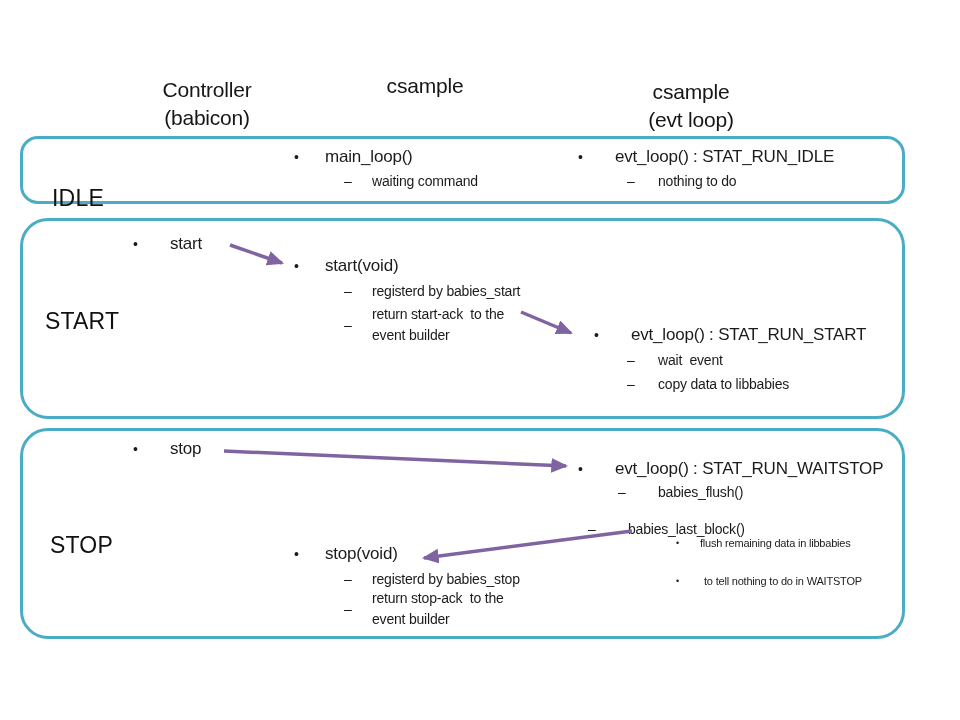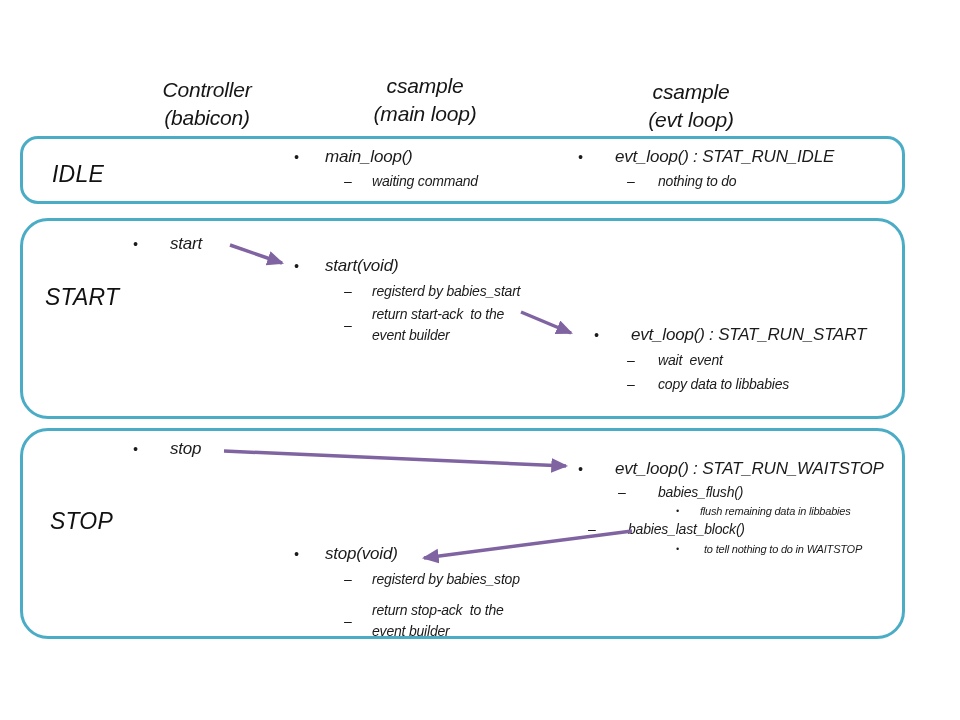--- a/index.html
+++ b/index.html
@@ -9,21 +9,21 @@
   }
   html,body{margin:0;padding:0;}
   body{
     width:960px;height:720px;
     background:#ffffff;
     font-family:"Liberation Sans","DejaVu Sans",sans-serif;
     color:var(--text);
     position:relative;
     overflow:hidden;
   }
-  .canvas{position:absolute;inset:0;width:960px;height:720px;font-style:italic;}
+  .canvas{position:absolute;inset:0;width:960px;height:720px;}
 
   
   .hdr{
     position:absolute;
     width:220px;
     text-align:center;
     font-size:21px;
     line-height:28px;
     color:#161616;
     letter-spacing:-0.2px;
@@ -37,55 +37,55 @@
     background:#ffffff;
     box-sizing:border-box;
   }
   .state-box.big{border-radius:28px;}
 
   .state-label{
     position:absolute;
     font-size:23px;
     letter-spacing:0.2px;
     color:#111;
+    margin-top:24px;
   }
 
   
   .li{
     position:absolute;
     display:flex;
     align-items:center;
     color:var(--text);
   }
   .li .m{flex:0 0 auto;}
   .li .t{white-space:pre-wrap;letter-spacing:-0.2px;}
   .lv1{font-size:17px;line-height:20px;}
   .lv1 .m::before{content:"\2022";font-size:14px;}
   .lv2{font-size:14px;line-height:21px;}
   .lv2 .m::before{content:"\2013";}
-  .lv3{font-size:11px;line-height:13px;}
+  .lv3{font-size:11px;line-height:13px;margin-top:32px;}
   .lv3 .m::before{content:"\2022";font-size:9px;}
 
   
   svg.arrows{position:absolute;left:0;top:0;width:960px;height:720px;pointer-events:none;}
   svg.arrows line{stroke:var(--arrow);stroke-width:3.5;}
   svg.arrows marker path{fill:var(--arrow);}
 </style>
 </head>
 <body>
 
 <div class="canvas">
 
   <div class="hdr" style="left:97px;top:76px">
     <div>Controller</div>
     <div>(babicon)</div>
   </div>
   <div class="hdr" style="left:315px;top:72px">
     <div>csample</div>
-    <div>(main loop)</div>
   </div>
   <div class="hdr" style="left:581px;top:78px">
     <div>csample</div>
     <div>(evt loop)</div>
   </div>
 
   <div class="state-box" style="left:20px;top:136px;width:885px;height:68px;"></div>
   <div class="state-box big" style="left:20px;top:218px;width:885px;height:201px;"></div>
   <div class="state-box big" style="left:20px;top:428px;width:885px;height:211px;"></div>
 
@@ -165,21 +165,21 @@
     <span class="t">to tell nothing to do in WAITSTOP</span>
   </div>
   <div class="li lv1" style="left:294px;top:544px">
     <span class="m" style="width:31px"></span>
     <span class="t">stop(void)</span>
   </div>
   <div class="li lv2" style="left:344px;top:569px">
     <span class="m" style="width:28px"></span>
     <span class="t">registerd by babies_stop</span>
   </div>
-  <div class="li lv2" style="left:344px;top:600px">
+  <div class="li lv2" style="left:344px;top:588px">
     <span class="m" style="width:28px"></span>
     <span class="t">return stop-ack  to the
 event builder</span>
   </div>
 
   <svg class="arrows" viewBox="0 0 960 720">
     <defs>
       <marker id="ah" markerWidth="5.6" markerHeight="4.6" refX="4.2" refY="2.1" orient="auto" markerUnits="strokeWidth">
         <path d="M0,0 L4.8,2.1 L0,4.2 z"></path>
       </marker>

